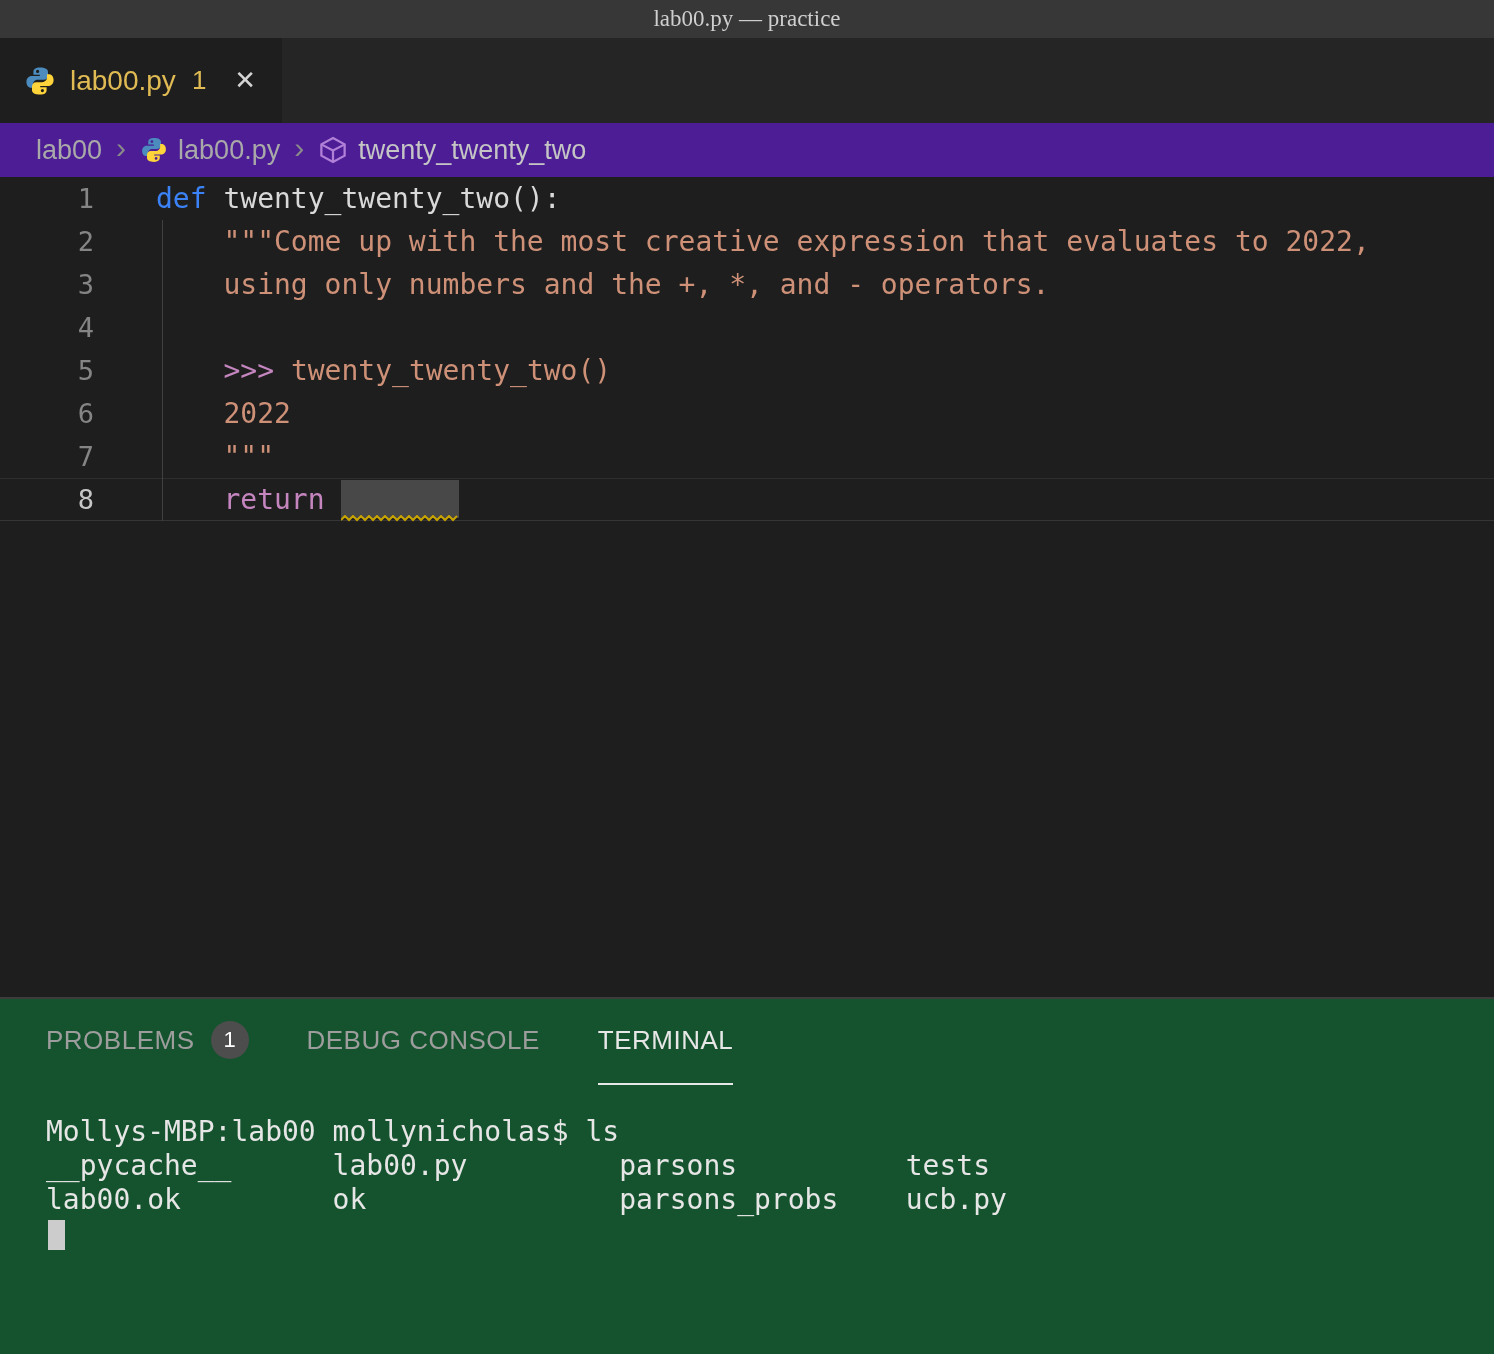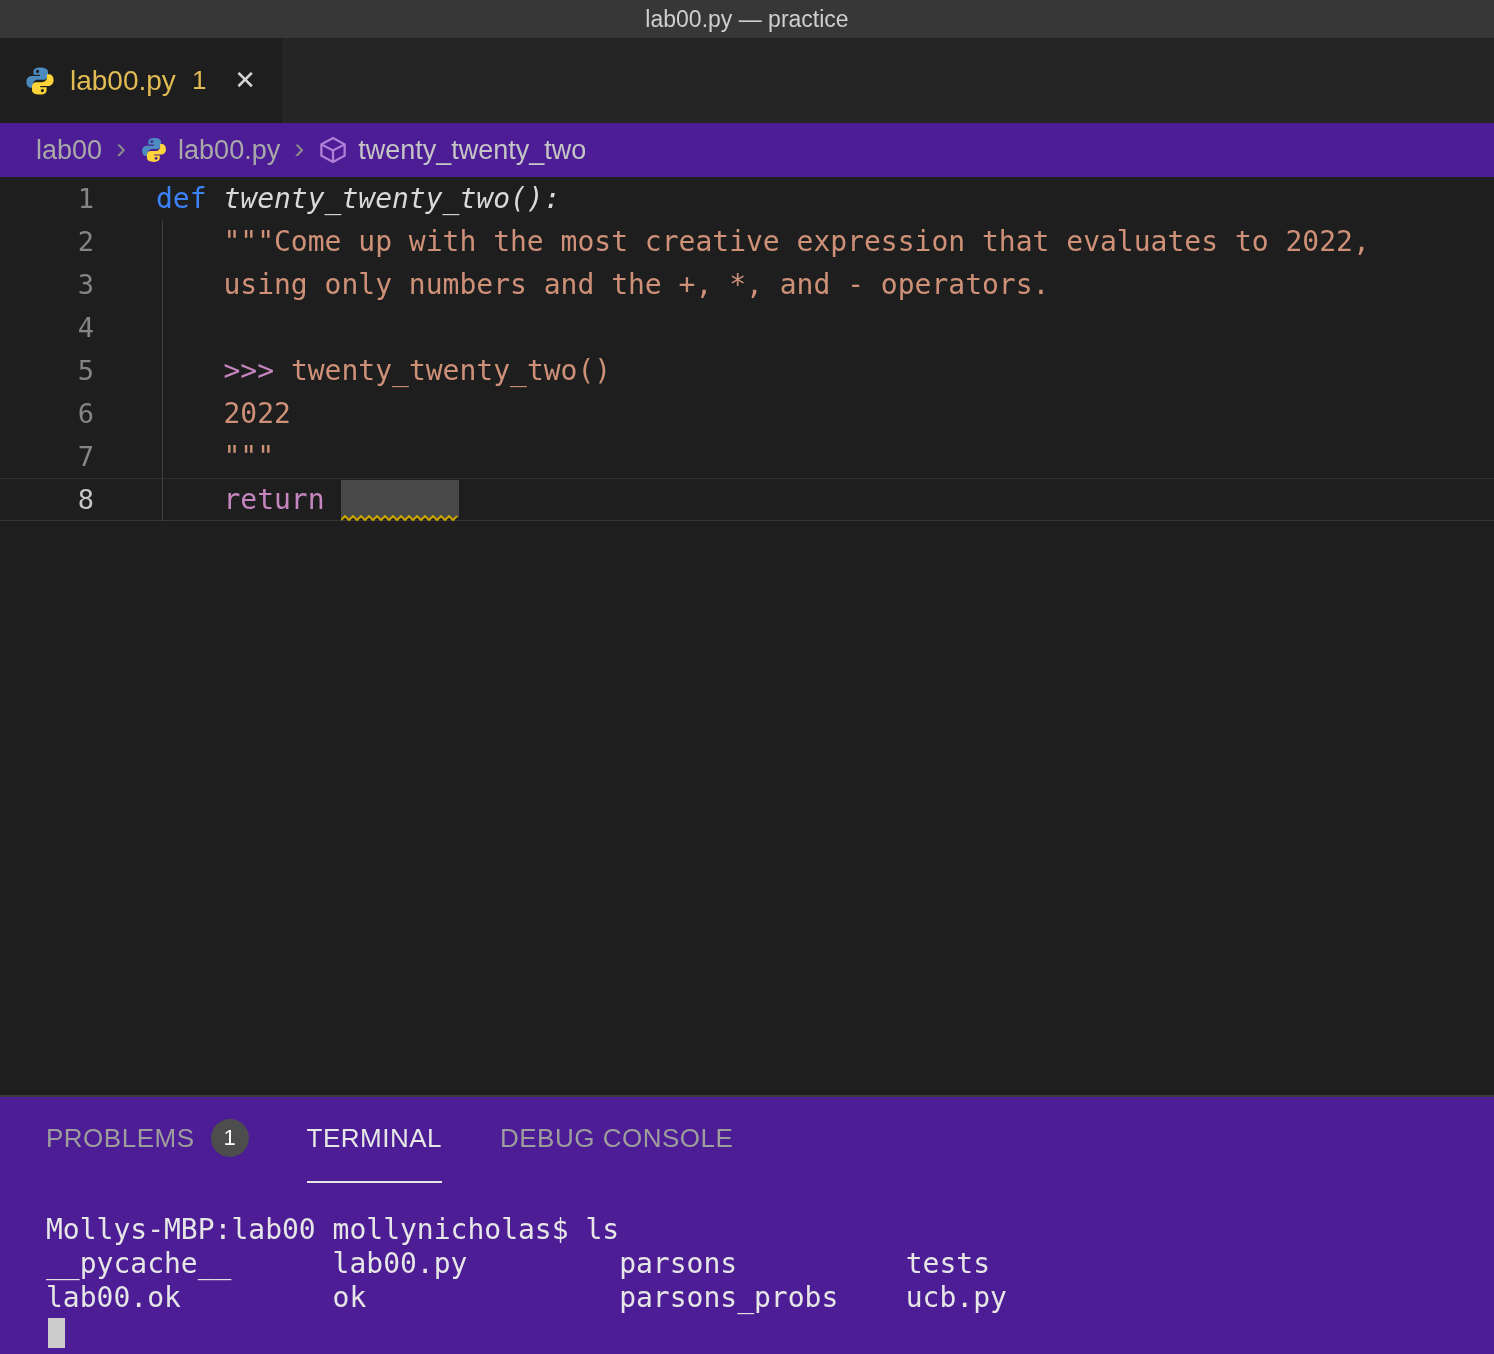--- a/index.html
+++ b/index.html
@@ -10,21 +10,21 @@
     display: flex; flex-direction: column;
     overflow: hidden;
     color: #d4d4d4;
   }
 
   
   .titlebar {
     height: 38px; flex: none;
     background: #373737;
     display: flex; align-items: center; justify-content: center;
-    font-size: 23px; color: #cfcfcf;
+    font-size: 23px; color: #cfcfcf; font-family: Liberation Serif, serif;
   }
 
   
   .tabstrip {
     height: 85px; flex: none;
     background: #252526;
     display: flex; align-items: stretch;
   }
   .tab {
     background: #1e1e1e;
@@ -71,42 +71,42 @@
   .ln {
     flex: none; width: 130px; box-sizing: border-box;
     text-align: right; padding-right: 36px;
     color: #858585; font-size: 27px;
   }
   .code-row.current .ln { color: #c6c6c6; }
   .lc { flex: 1 1 auto; padding-left: 26px; position: relative; }
   .tok-kw   { color: #3b82f6; }
   .tok-ctrl { color: #c586c0; }
   .tok-str  { color: #ce9178; }
-  .tok-name { color: #d9d9d9; font-style: italic; }
+  .tok-name { color: #d9d9d9; }
   .tok-plain{ color: #d4d4d4; }
   .sel-box {
     display: inline-block;
     height: 38px;
     vertical-align: top;
     margin-top: 1px;
     background: rgba(125,125,125,0.45);
     position: relative;
   }
   .squiggle { position: absolute; left: 0; bottom: -4px; }
   .indent-guide {
     position: absolute;
     left: 162px; top: 43px;
     width: 1px; height: 301px;
     background: #404040;
   }
 
   
   .panel {
-    height: 259px; flex: none;
-    background: #4c1d95;
+    height: 357px; flex: none;
+    background: #14532d;
     border-top: 2px solid #3c3c3c;
     box-sizing: border-box;
     display: flex; flex-direction: column;
   }
   .panel-tabs {
     height: 86px; flex: none;
     display: flex; align-items: stretch;
     padding: 0 46px;
     gap: 58px;
     font-size: 26px; letter-spacing: 0.5px;
@@ -201,25 +201,25 @@
       </div>
     <div class="indent-guide"></div>
   </div>
 
   <div class="panel">
     <div class="panel-tabs">
       <div class="ptab">
         <span>PROBLEMS</span>
         <span class="pbadge">1</span>
       </div>
+      <div class="ptab">
+        <span>DEBUG CONSOLE</span>
+      </div>
       <div class="ptab active">
         <span>TERMINAL</span>
-      </div>
-      <div class="ptab">
-        <span>DEBUG CONSOLE</span>
       </div>
     </div>
     <div class="terminal" id="terminal-lines">
         <div class="term-line"><span>Mollys-MBP:lab00 mollynicholas$ ls</span></div>
         <div class="term-line"><span>__pycache__      lab00.py         parsons          tests</span></div>
         <div class="term-line"><span>lab00.ok         ok               parsons_probs    ucb.py</span></div>
         <div class="term-line"><span class="term-cursor"></span></div>
       </div>
   </div>
 

